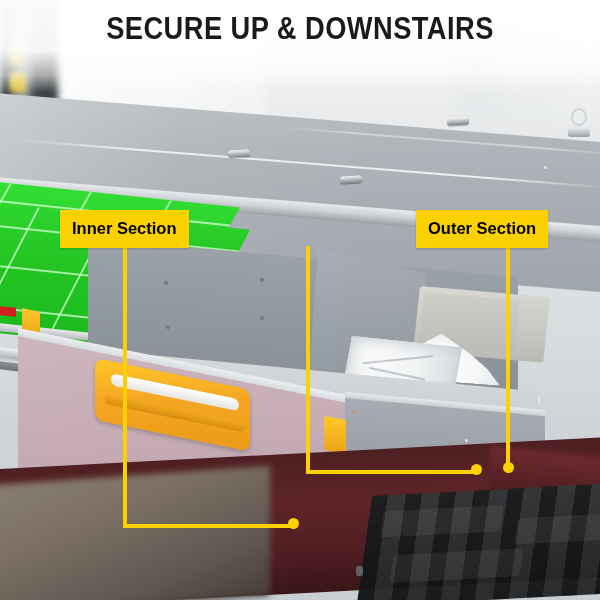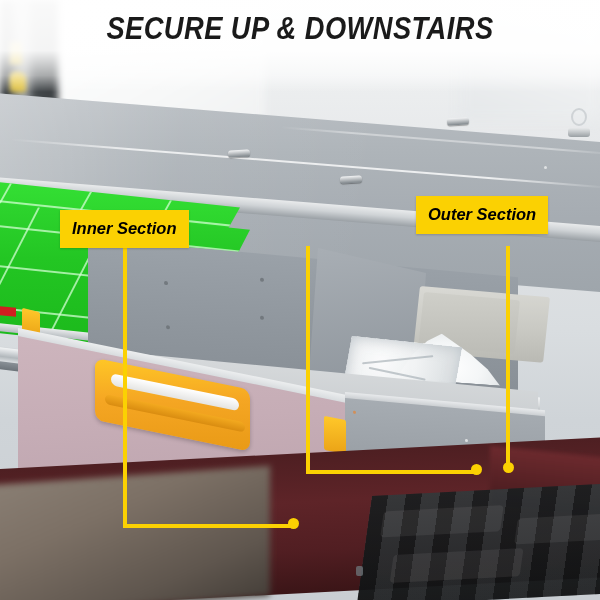--- a/index.html
+++ b/index.html
@@ -357,21 +357,21 @@
     position: absolute; background: rgba(255,255,255,.07); border-radius: 4px;
   }
   .bed-rail-right {
     position: absolute; right: -10px; top: 452px; width: 120px; height: 60px;
     background: linear-gradient(180deg,#6d2a2e,#441a1d);
     filter: blur(2px);
     transform: skewY(6deg);
   }
 
   
-  .overlay { position: absolute; inset: 0; font-style: italic; }
+  .overlay { position: absolute; inset: 0; }
 
   
   .hdr-fade {
     position: absolute; left: 0; top: 0; width: 600px; height: 92px;
     background: linear-gradient(180deg, rgba(255,255,255,.97) 0%, rgba(255,255,255,.94) 55%, rgba(255,255,255,.55) 82%, rgba(255,255,255,0) 100%);
   }
   .title {
     position: absolute;
     left: 0; top: 11px; width: 600px;
     text-align: center;
@@ -553,17 +553,17 @@
     <div class="lline lline-v" style="left:123px; top:482px; height:46px;"></div>
     <div class="ldot" style="left:288px; top:518px;"></div>
     <div class="clabel" style="left:60px; top:210px;">Inner Section</div>
 
     <div class="lline lline-v" style="left:306px; top:246px; height:228px;"></div>
     <div class="lline lline-h" style="left:306px; top:470px; width:172px;"></div>
     <div class="ldot" style="left:471px; top:464px;"></div>
 
     <div class="lline lline-v" style="left:506px; top:246px; height:222px;"></div>
     <div class="ldot" style="left:503px; top:462px;"></div>
-    <div class="clabel" style="left:416px; top:196px;">Outer Section</div>
+    <div class="clabel" style="left:416px; top:210px;">Outer Section</div>
 
   </div>
 
 </div>
 
 </body></html>

